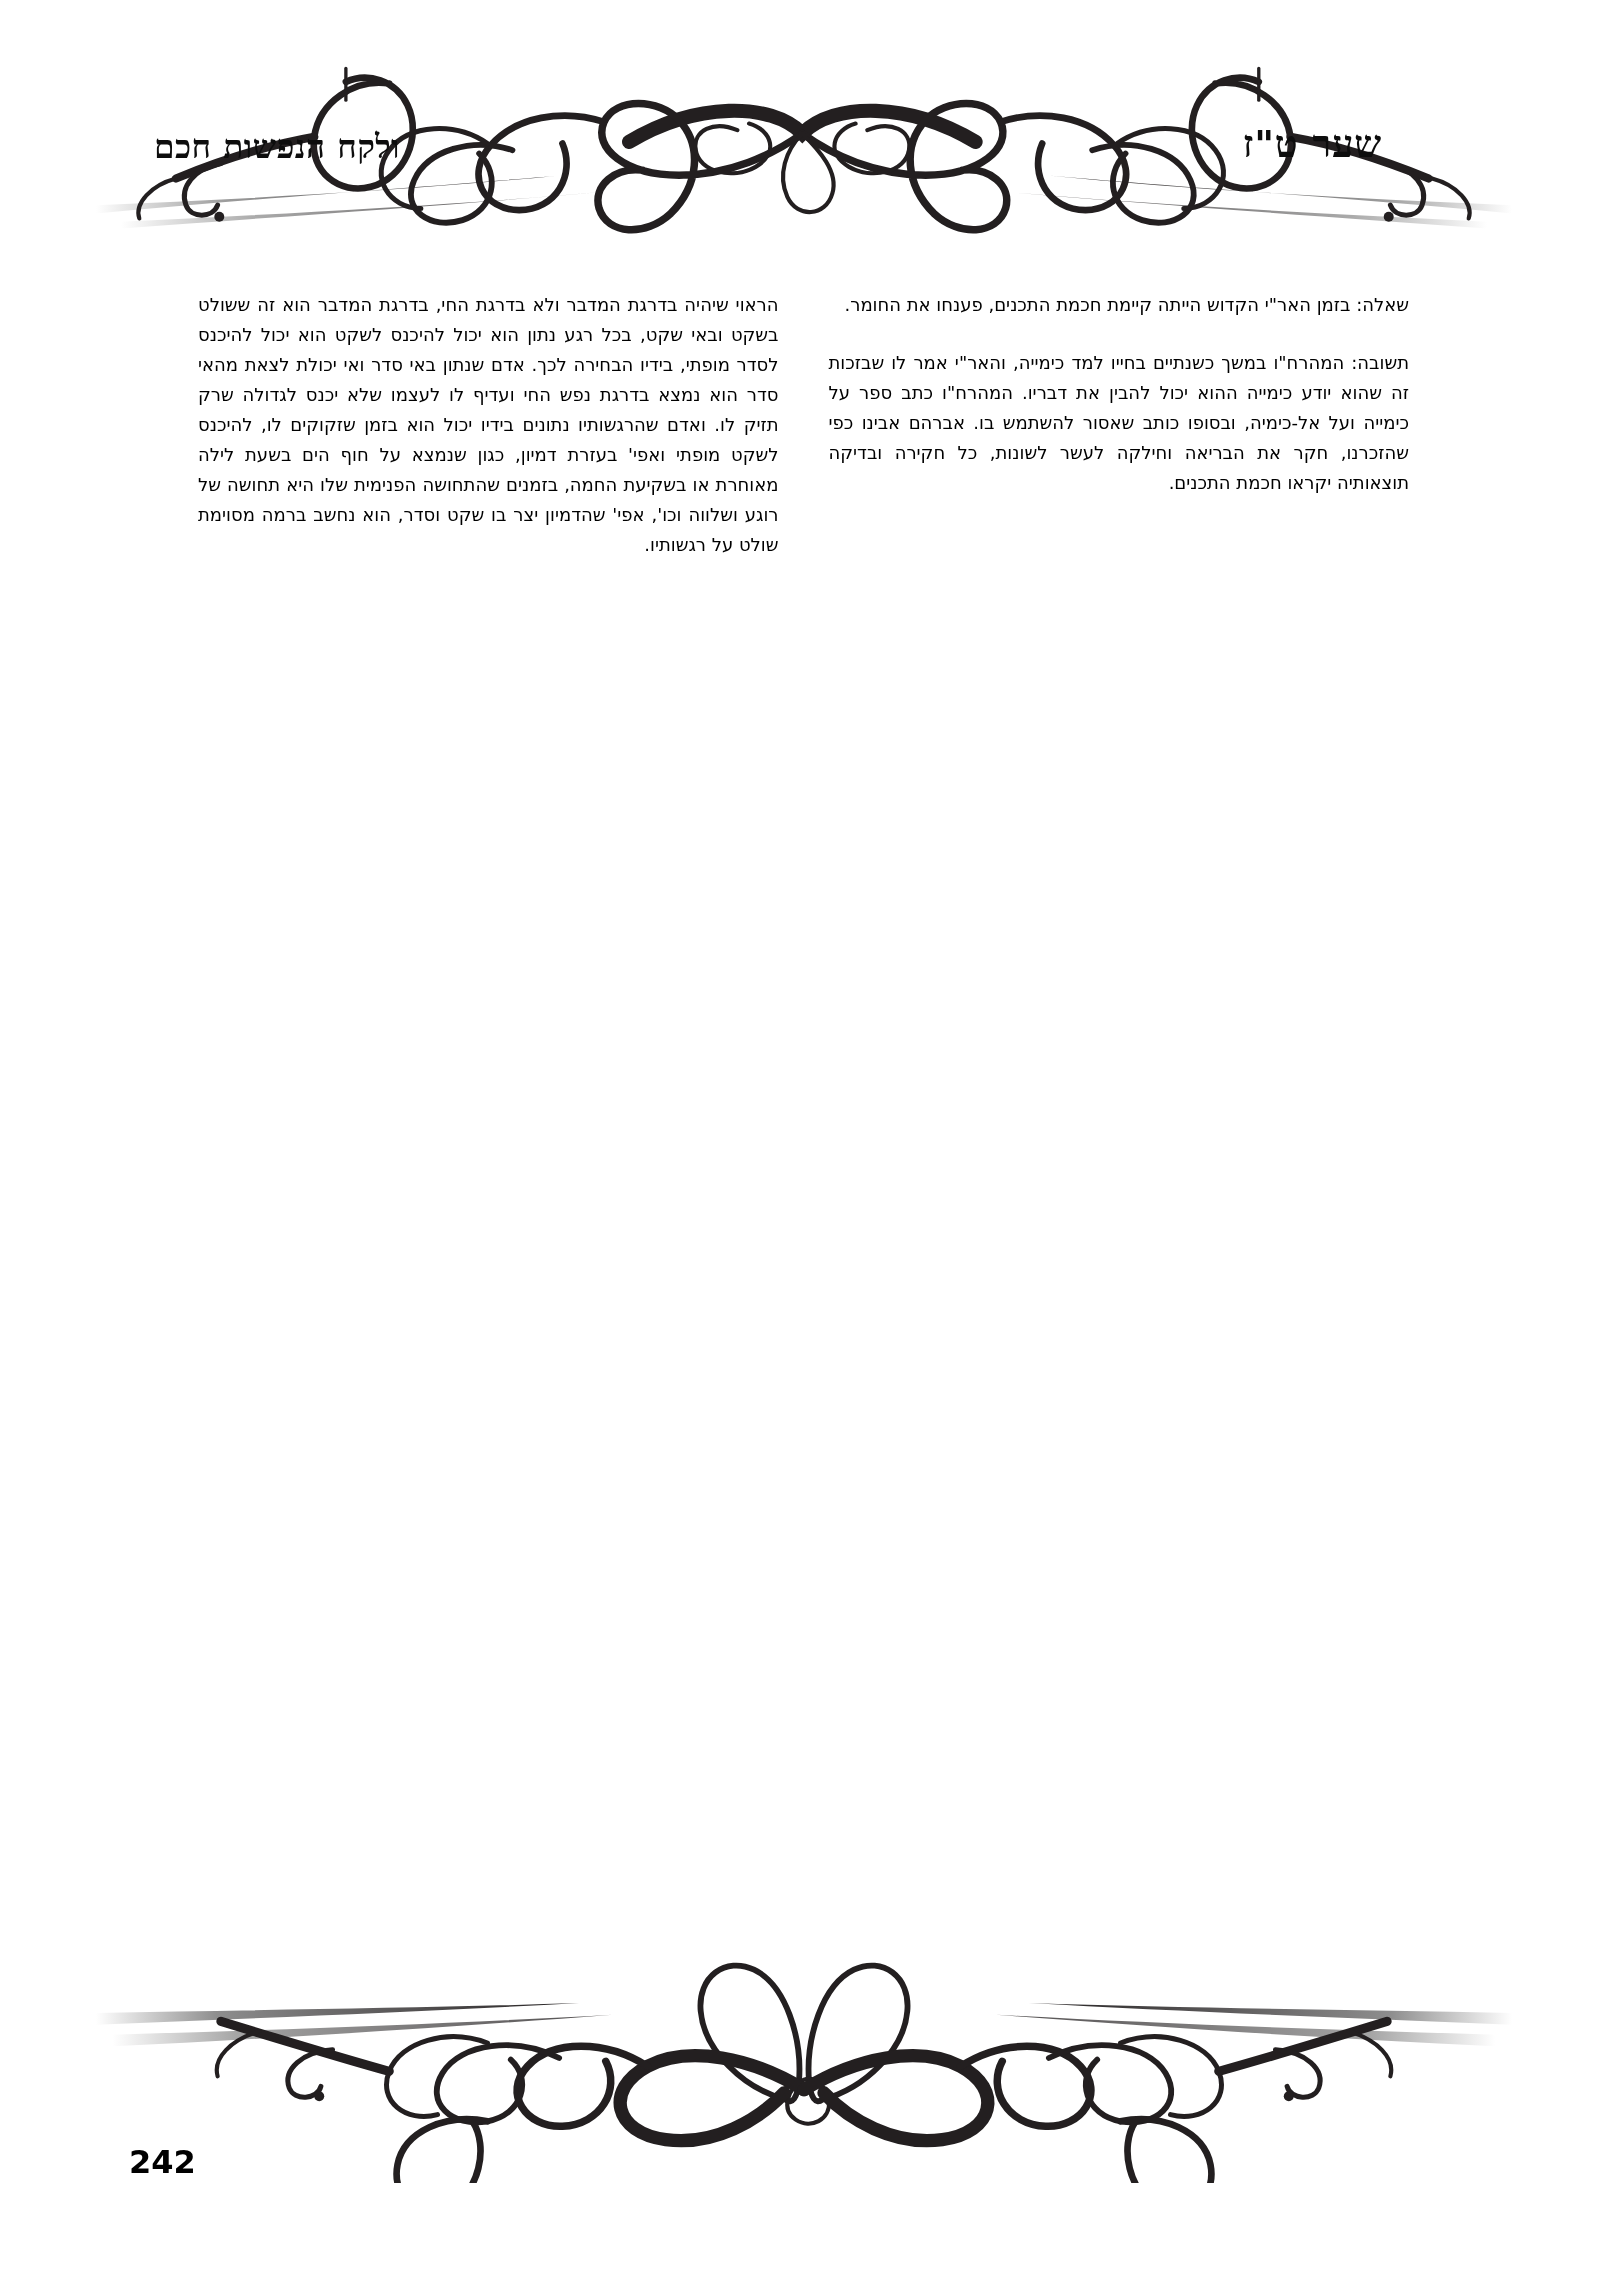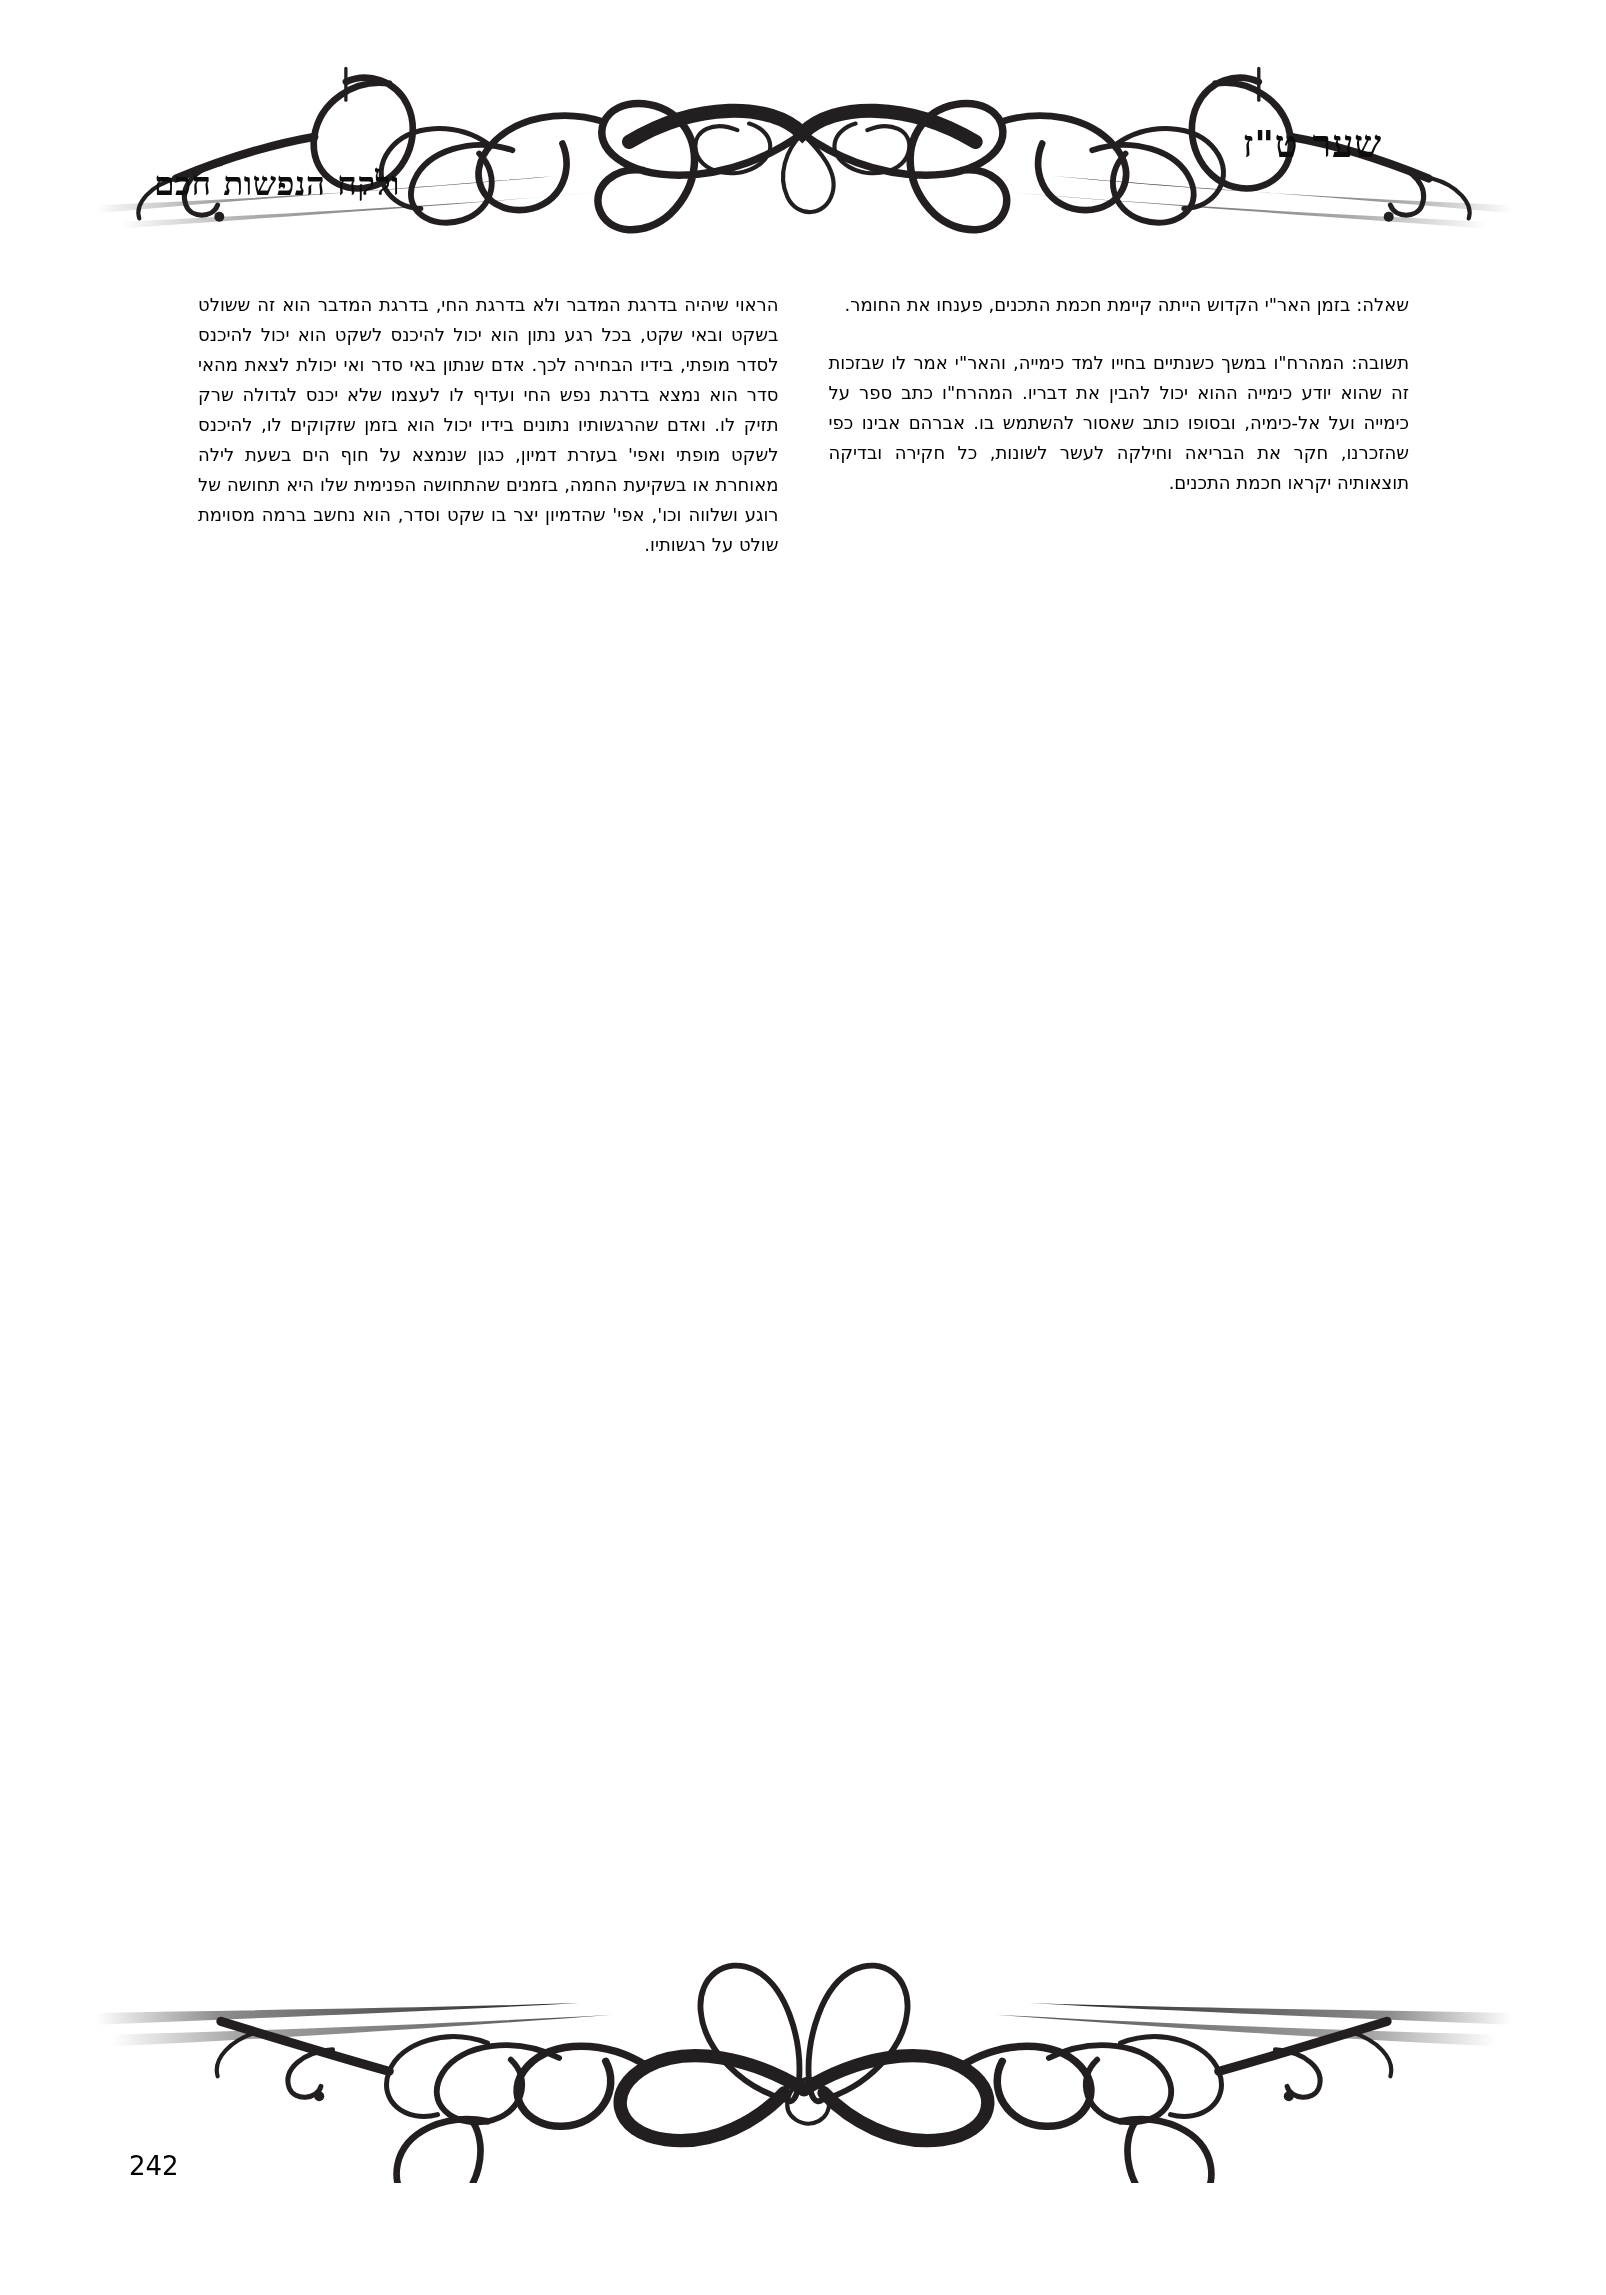--- a/index.html
+++ b/index.html
@@ -54,21 +54,20 @@
   .header-title-left {
     position: absolute;
     top: 77px;
     left: 54px;
     font-family: "DejaVu Serif", "Liberation Serif", serif;
     font-weight: 700;
     font-size: 33px;
     letter-spacing: 0.4px;
     color: #0d0d0d;
     white-space: nowrap;
-    margin-top: 37px;
   }
 
   
   .columns {
     position: absolute;
     top: 275px;
     right: 198px;
     left: 198px;
     display: flex;
     flex-direction: row;
@@ -115,22 +114,22 @@
     left: 50%;
     transform: translateX(-50%);
     width: 1416px;
     height: 250px;
     pointer-events: none;
   }
   .page-number {
     position: absolute;
     bottom: 27px;
     left: 29px;
-    font-size: 26px;
-    font-weight: 400;
+    font-size: 32px;
+    font-weight: 700;
     font-family: "DejaVu Sans", "Liberation Sans", sans-serif;
     direction: ltr;
   }
 </style>
 </head>
 <body>
 
 <div class="page">
 
   <div class="header">

